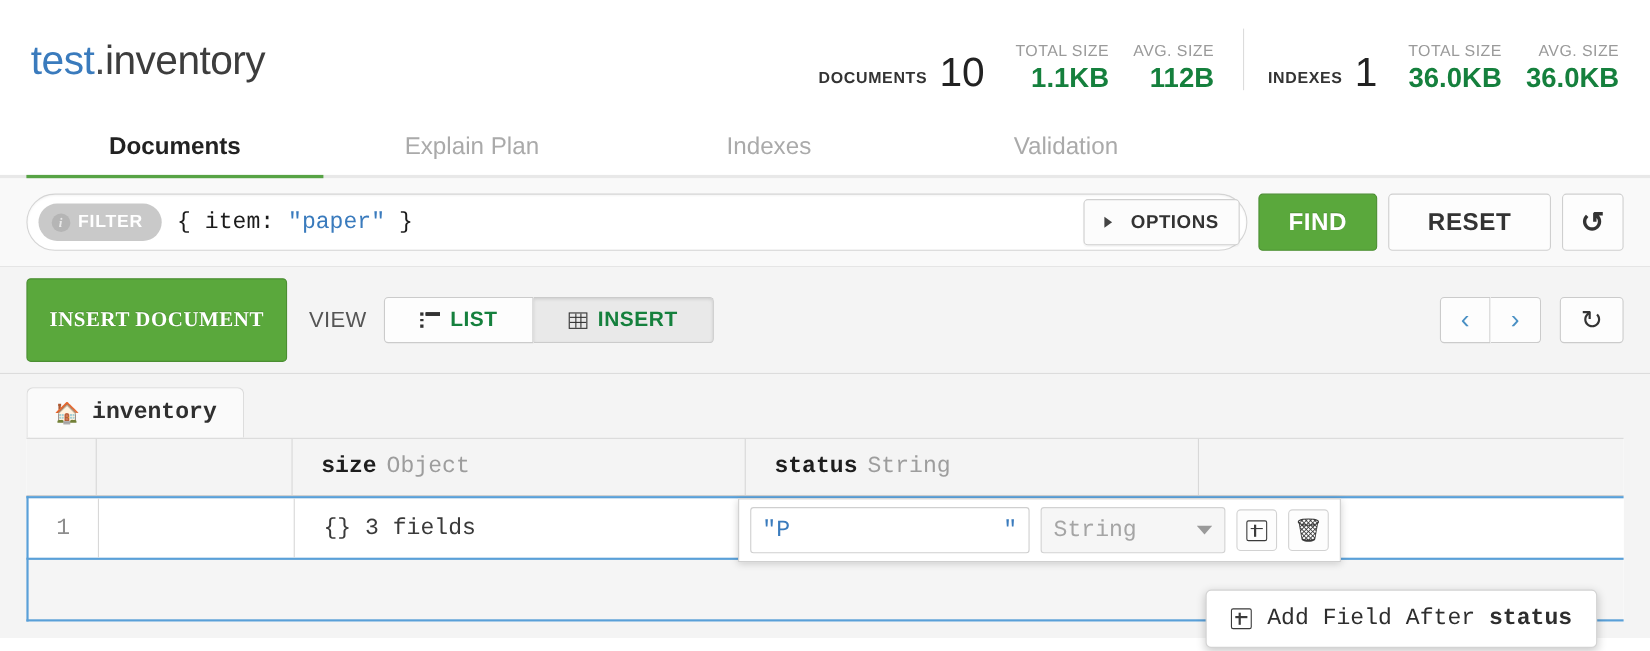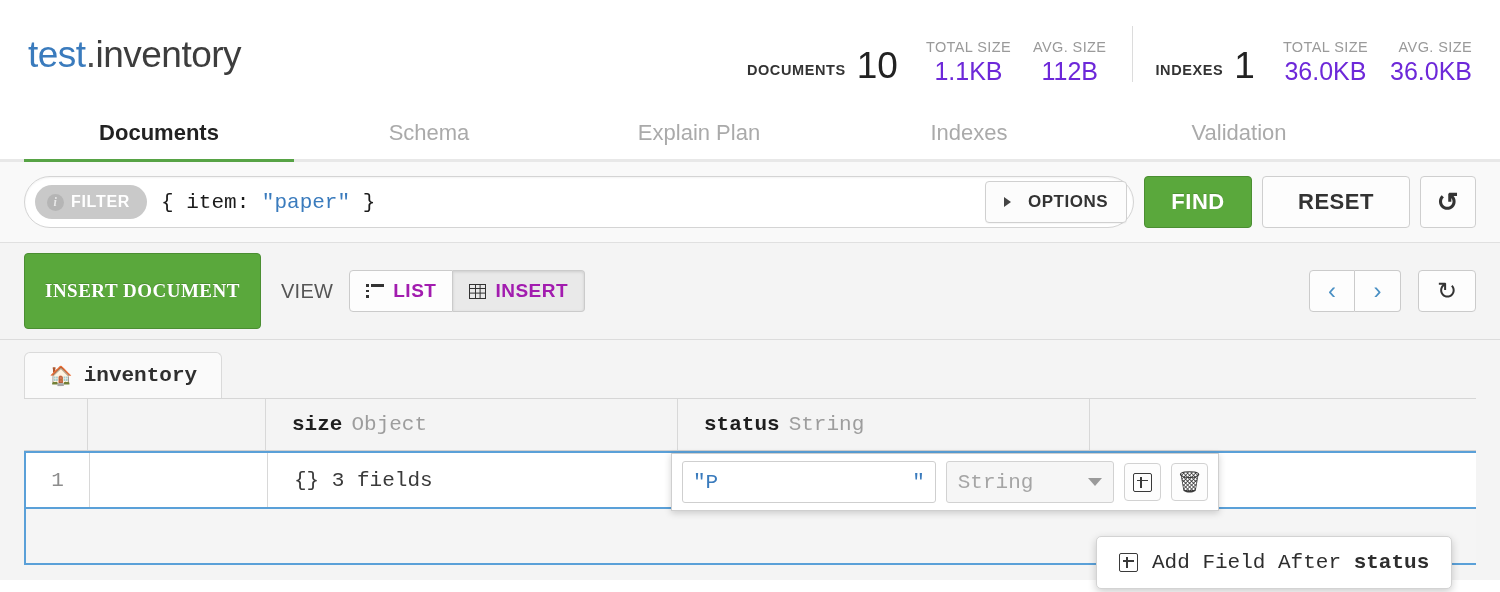--- a/index.html
+++ b/index.html
@@ -74,24 +74,23 @@
     display: block;
     font-size: 14.5px;
     letter-spacing: 0.4px;
     color: #9a9a9a;
     text-transform: uppercase;
     margin-bottom: 4px;
   }
   .stat-sub .val {
     display: block;
     font-size: 25px;
-    font-weight: 400;
-    color: #6d28d9;
+    font-weight: 700;
+    color: #15803d;
     line-height: 1;
-    text-align: center;
   }
   .stat-divider {
     width: 1px;
     height: 56px;
     background: #dcdcdc;
     margin: 0 22px 2px 26px;
     align-self: center;
   }
 
   
@@ -280,25 +279,25 @@
     display: flex;
     margin-left: 4px;
   }
   .seg {
     height: 42px;
     background: #fdfdfd;
     border: 1px solid #cbcbcb;
     display: flex;
     align-items: center;
     gap: 9px;
-    padding: 0 16px;
+    padding: 0 32px;
     font-size: 19px;
     font-weight: bold;
     letter-spacing: 0.5px;
-    color: #a21caf;
+    color: #15803d;
     cursor: pointer;
     box-sizing: border-box;
   }
   .seg:first-child { border-radius: 4px 0 0 4px; }
   .seg:last-child { border-radius: 0 4px 4px 0; border-left: none; }
   .seg.active {
     background: #e9e9e9;
     box-shadow: inset 0 1px 3px rgba(0,0,0,0.12);
   }
   .icon-list {
@@ -614,21 +613,20 @@
         <span class="lbl">AVG. SIZE</span>
         <span class="val">36.0KB</span>
       </div>
     </div>
 
   </div>
 </div>
 
 <div class="tabs">
   <div class="tab active">Documents</div>
-  <div class="tab">Schema</div>
   <div class="tab">Explain Plan</div>
   <div class="tab">Indexes</div>
   <div class="tab">Validation</div>
 </div>
 
 <div class="filter-bar">
   <div class="filter-input-wrap">
     <div class="filter-badge">
       <span class="info-circle">i</span>
       <span>FILTER</span>

